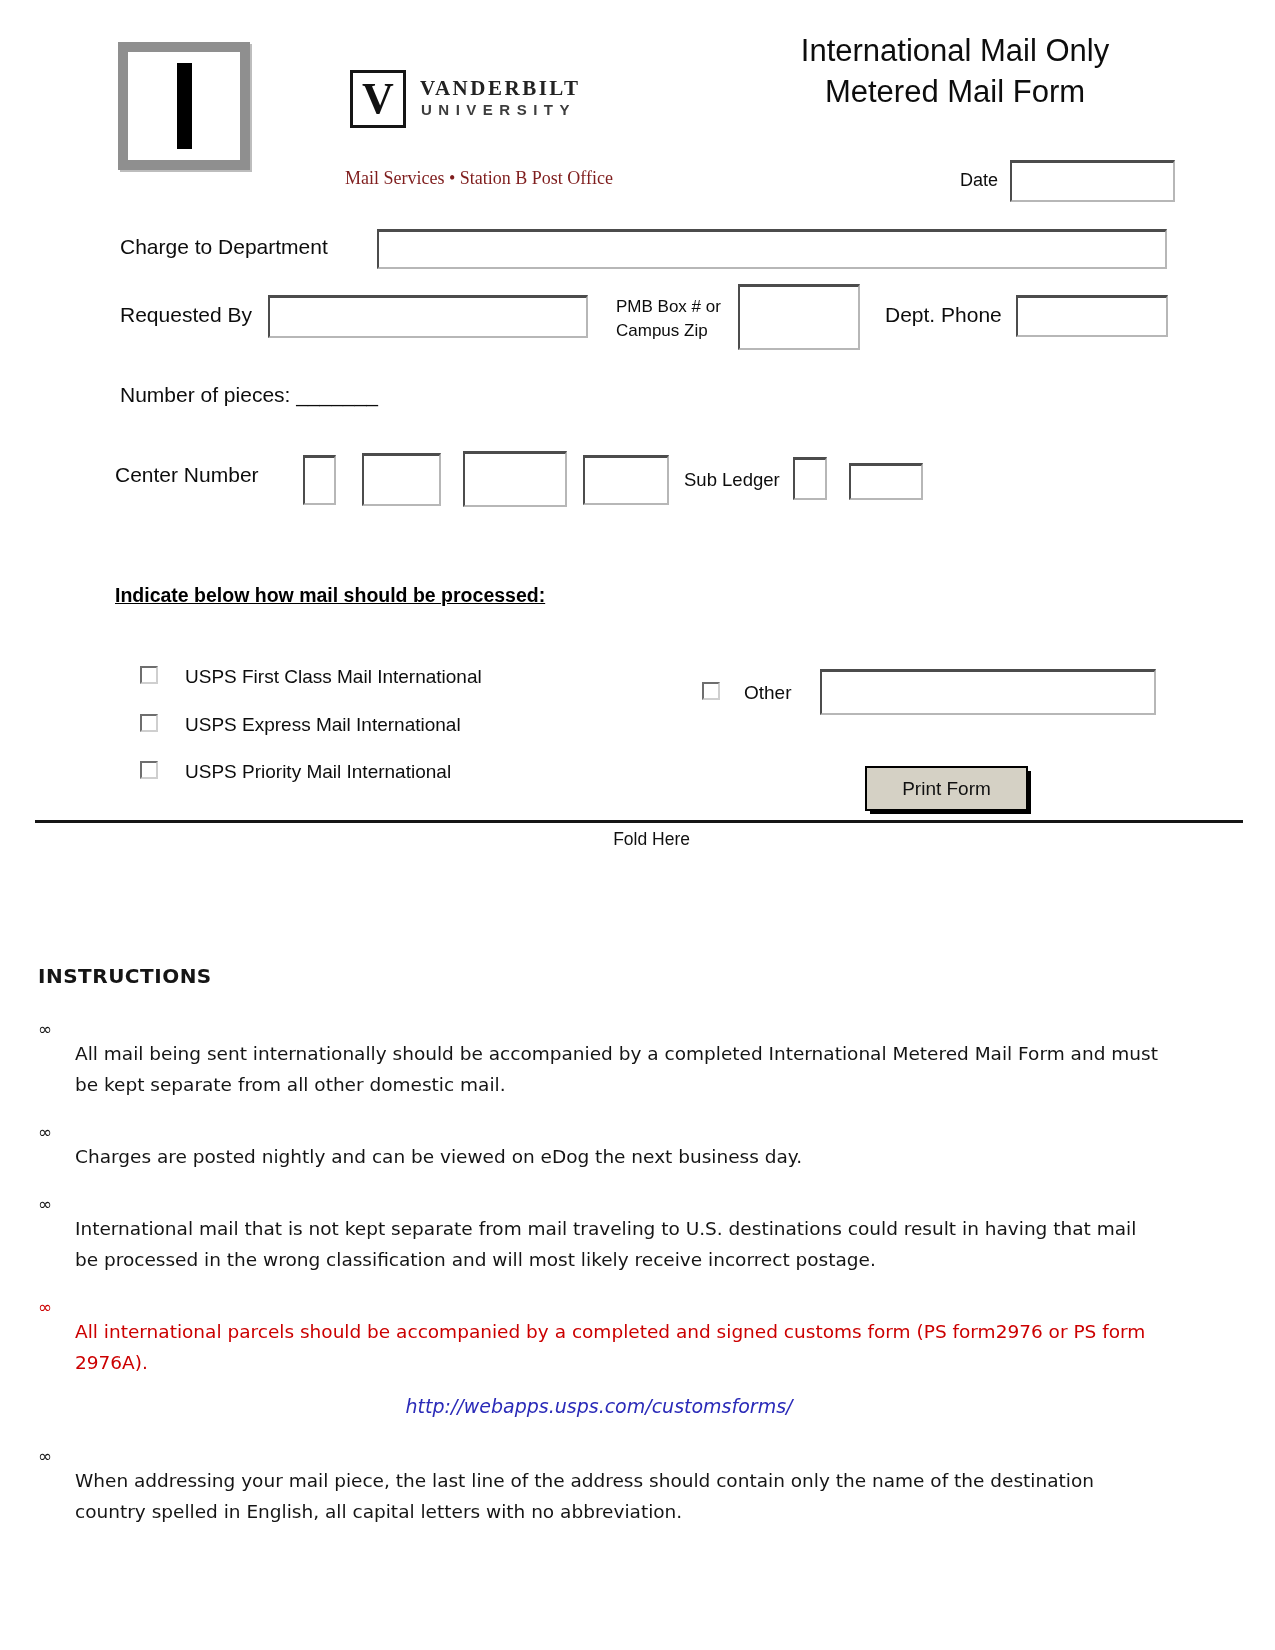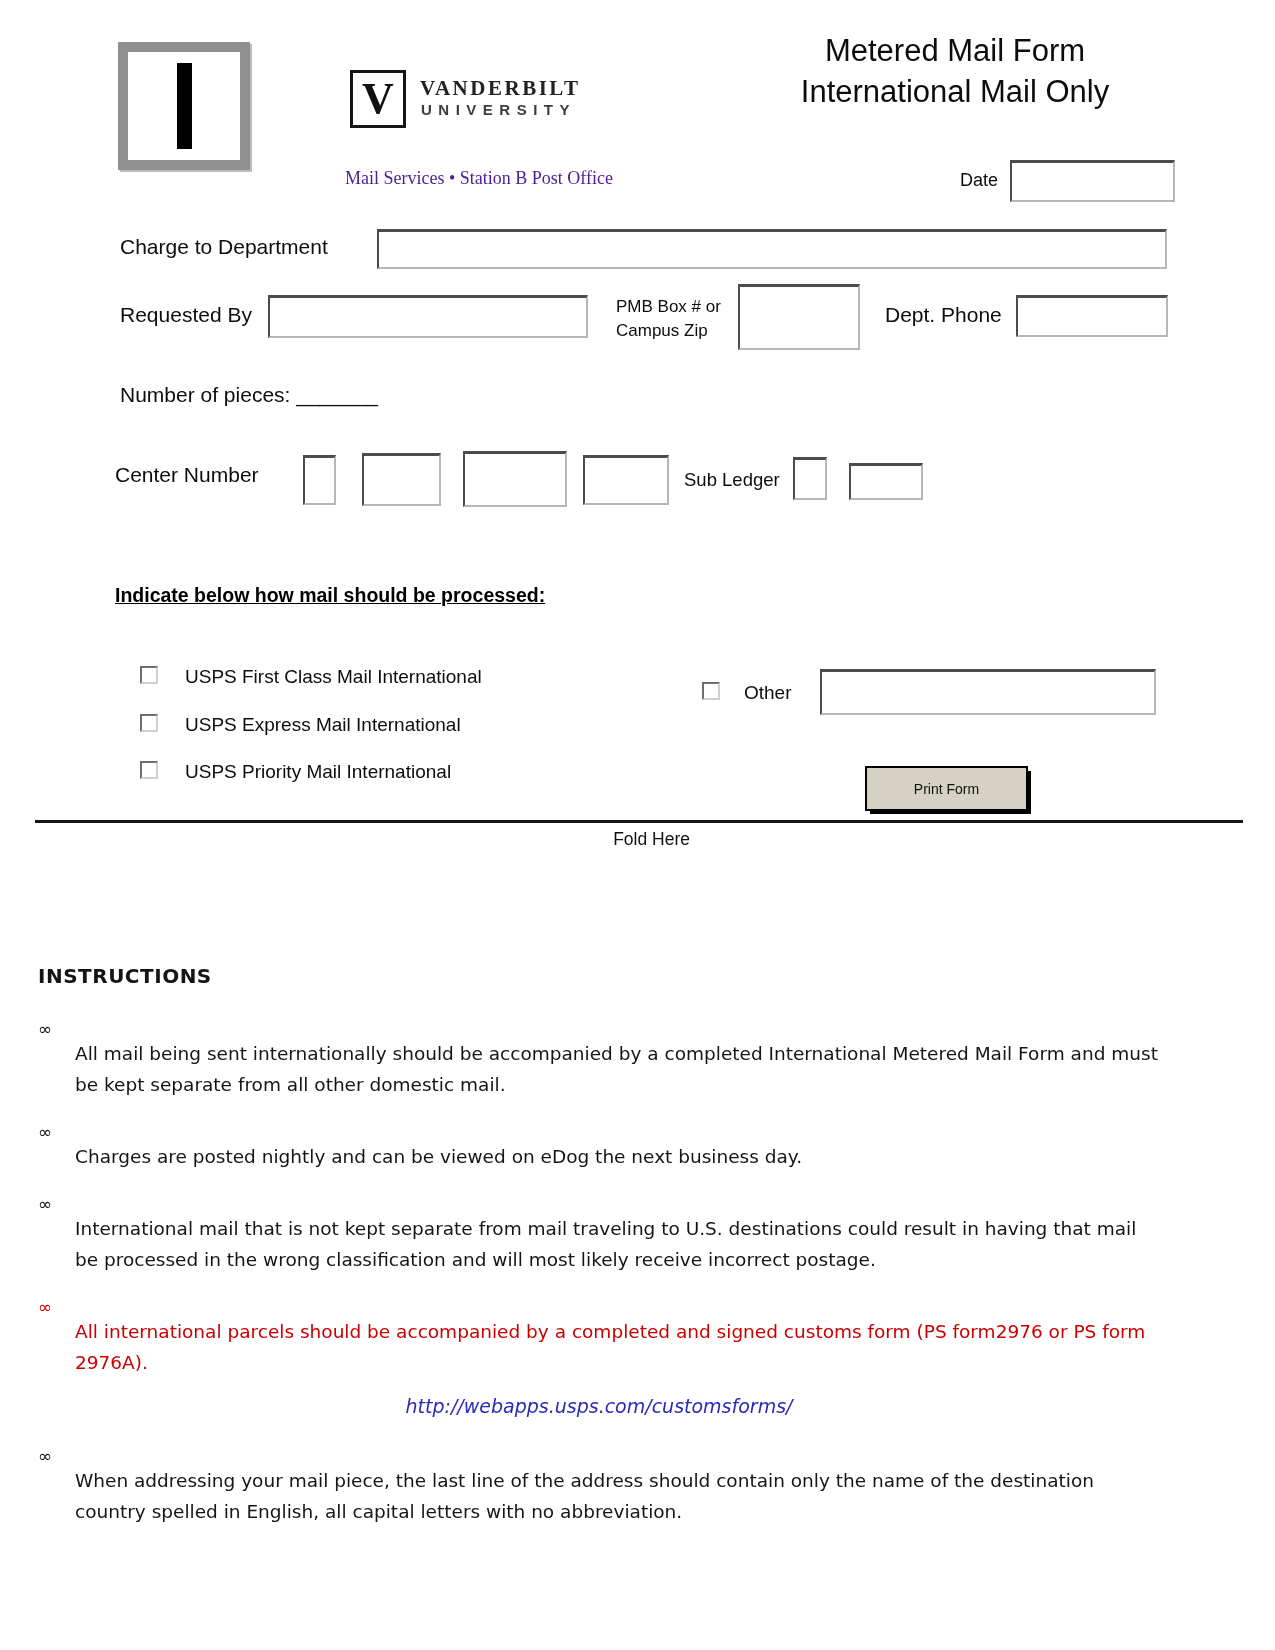--- a/index.html
+++ b/index.html
@@ -9,37 +9,37 @@
   
   .img-ph{left:118px;top:42px;width:112px;height:108px;border:10px solid #8f8f8f;background:#fff;
           box-shadow:2px 2px 0 #bdbdbd;display:flex;align-items:center;justify-content:center;}
   .img-ph .bar{width:15px;height:86px;background:#000;}
 
   
   .vlogo{left:350px;top:70px;width:50px;height:52px;border:3px solid #151515;display:flex;align-items:center;justify-content:center;
          font-family:"Liberation Serif",serif;font-weight:bold;font-size:44px;line-height:1;}
   .vu1{left:420px;top:76px;font-family:"Liberation Serif",serif;font-weight:bold;font-size:21px;letter-spacing:2.5px;color:#222;}
   .vu2{left:421px;top:101px;font-size:15px;letter-spacing:6.5px;color:#3d3d3d;font-weight:bold;font-family:"Liberation Sans",sans-serif;}
-  .dept-line{left:345px;top:168px;font-family:"Liberation Serif",serif;font-size:18px;color:#4c1d95;}
+  .dept-line{left:345px;top:168px;font-family:"Liberation Serif",serif;font-size:18px;color:#7f1d1d;}
 
   .title{left:745px;top:30px;width:420px;text-align:center;font-size:31px;line-height:41px;color:#0d0d0d;}
 
   
   .ibox{background:#fff;border-style:solid;border-width:2px;border-color:#4c4c4c #b7b7b7 #b7b7b7 #4c4c4c;border-top-width:3px;box-sizing:border-box;}
   .lbl{font-size:21px;color:#0d0d0d;white-space:nowrap;}
   .lbl-sm{font-size:17px;color:#0d0d0d;white-space:nowrap;}
 
   
   .cb{width:18px;height:18px;background:#fff;border-style:solid;border-width:2px;border-color:#6e6e6e #cfcfcf #cfcfcf #6e6e6e;box-sizing:border-box;}
   .opt-lbl{font-size:19px;color:#0d0d0d;white-space:nowrap;}
   .proc-head{font-size:19.5px;font-weight:bold;color:#000;white-space:nowrap;}
 
   .print-btn{left:865px;top:766px;width:163px;height:45px;background:#d5d1c5;border:2px solid #000;
              box-shadow:4px 4px 0 -1px #000;display:flex;align-items:center;justify-content:center;
-             font-size:14px;color:#111;cursor:pointer;box-sizing:border-box;}
+             font-size:19px;color:#111;cursor:pointer;box-sizing:border-box;}
 
   .fold-rule{left:35px;top:820px;width:1208px;height:3px;background:#161616;}
   .fold-lbl{left:560px;top:829px;width:130px;text-align:right;font-size:17.5px;color:#111;}
 
   
   .instructions{left:38px;top:964px;width:1122px;font-family:"DejaVu Sans",sans-serif;color:#151515;}
   .ins-head{font-size:20px;font-weight:bold;letter-spacing:0.5px;margin-bottom:26px;}
   .bullet{display:flex;margin-bottom:17px;font-size:18.5px;line-height:31px;}
   .bullet .mark{width:37px;flex:0 0 37px;font-size:17px;line-height:31px;}
   .bullet .btxt{flex:1;margin-top:24px;}
@@ -58,22 +58,22 @@
 </div>
 
 <div class="abs vlogo">
   <span>V</span>
 </div>
 <div class="abs vu1">VANDERBILT</div>
 <div class="abs vu2">UNIVERSITY</div>
 <div class="abs dept-line">Mail Services • Station B Post Office</div>
 
 <div class="abs title">
+  <div>International Mail Only</div>
   <div>Metered Mail Form</div>
-  <div>International Mail Only</div>
 </div>
 
 <div class="abs lbl-sm" style="left:960px;top:170px;font-size:18px;">Date</div>
 <div class="abs ibox" style="left:1010px;top:160px;width:165px;height:42px;"></div>
 
 <div class="abs lbl" style="left:120px;top:235px;">Charge to Department</div>
 <div class="abs ibox" style="left:377px;top:229px;width:790px;height:40px;"></div>
 
 <div class="abs lbl" style="left:120px;top:303px;">Requested By</div>
 <div class="abs ibox" style="left:268px;top:295px;width:320px;height:43px;"></div>

